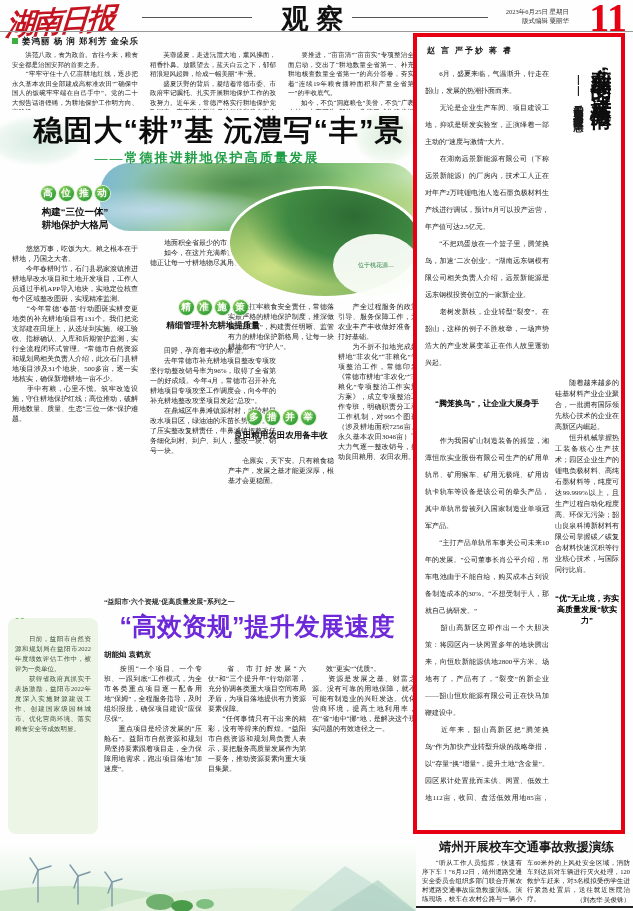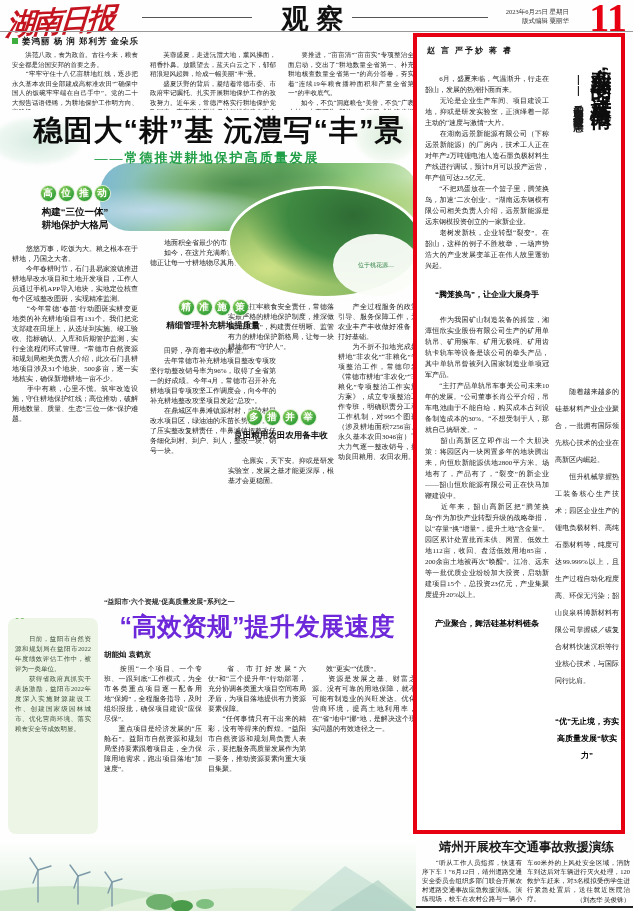--- a/index.html
+++ b/index.html
@@ -99,22 +99,22 @@
     border:4px solid #e60012; background:#fff; z-index:4;
   }
   .feat-byline { left:10px; top:8px; font-size:8px; font-weight:bold; letter-spacing:2px; }
   .vtitle-wrap { top:14px; right:5px; height:320px; writing-mode:vertical-rl; }
   .vtitle {
     font-size:21px; line-height:30px; font-weight:900; letter-spacing:3px;
     font-family:"Liberation Sans", sans-serif; color:#0d0d0d;
   }
   .vsub { font-size:10px; line-height:15px; font-weight:bold; letter-spacing:1px; padding-top:24px;
           font-family:"Liberation Sans", sans-serif; }
-  .feat-colA { left:8px;  top:26px;  width:124px; height:762px; font-size:7px; line-height:11px; }
-  .feat-colB { left:138px; top:330px; width:64px; height:458px; font-size:7px; line-height:17px; }
+  .feat-colA { left:8px;  top:12px;  width:124px; height:762px; font-size:7px; line-height:17px; }
+  .feat-colB { left:138px; top:330px; width:64px; height:458px; font-size:7px; line-height:11px; }
   .feat-sub {
     text-align:center; font-size:8px; font-weight:bold; margin:6px 0 4px;
     font-family:"Liberation Sans", sans-serif; white-space:normal; color:#000;
   }
   
   .series-kicker { left:104px; top:597px; font-size:7px; font-weight:bold; color:#333; }
   .series-headline {
     left:96px; top:610px; width:322px; text-align:center; font-size:25px; font-weight:900;
     font-family:"Liberation Sans", sans-serif; color:#6d28d9;
   }
@@ -209,21 +209,21 @@
 <div class="abs txt col3a-top">　　为扛牢粮食安全责任，常德落实最严格的耕地保护制度，推深做实“田长制”，构建责任明晰、监管有力的耕地保护新格局，让每一块耕地都有“守护人”。</div>
 <div class="abs badge-block b3">
   <div class="badge-row">
       <span class="coin">多</span>
       <span class="coin">措</span>
       <span class="coin">并</span>
       <span class="coin">举</span>
     </div>
   <div class="badge-sub">良田粮用农田农用备丰收</div>
 </div>
-<div class="abs txt col3a-text">　　仓廪实，天下安。抑或是研发实验室，发展之基才能更深厚，根基才会更稳固。</div>
+<div class="abs txt col3a-text">　　仓廪实，天下安。只有粮食稳产丰产，发展之基才能更深厚，根基才会更稳固。</div>
 <div class="abs txt col3b-text">　　产全过程服务的政策引导、服务保障工作，为农业丰产丰收做好准备，打好基础。
 　　为不折不扣地完成好耕地“非农化”“非粮化”专项整治工作，常德印发《常德市耕地“非农化”“非粮化”专项整治工作实施方案》，成立专项整治工作专班，明确职责分工和工作机制，对995个图斑（涉及耕地面积7256亩、永久基本农田3046亩）下大力气逐一整改销号，推动良田粮用、农田农用。</div>
 
 <div class="abs featured-box">
   <div class="abs feat-byline">赵 言 严予妙 蒋 睿</div>
   <div class="abs vtitle-wrap">
     <h2 class="vtitle">产业裂变的“速度与激情”</h2>
     <div class="vsub">——看韶山市产业发展如何开枝散叶生生不息</div>
   </div>
   <div class="abs txt feat-colA">

